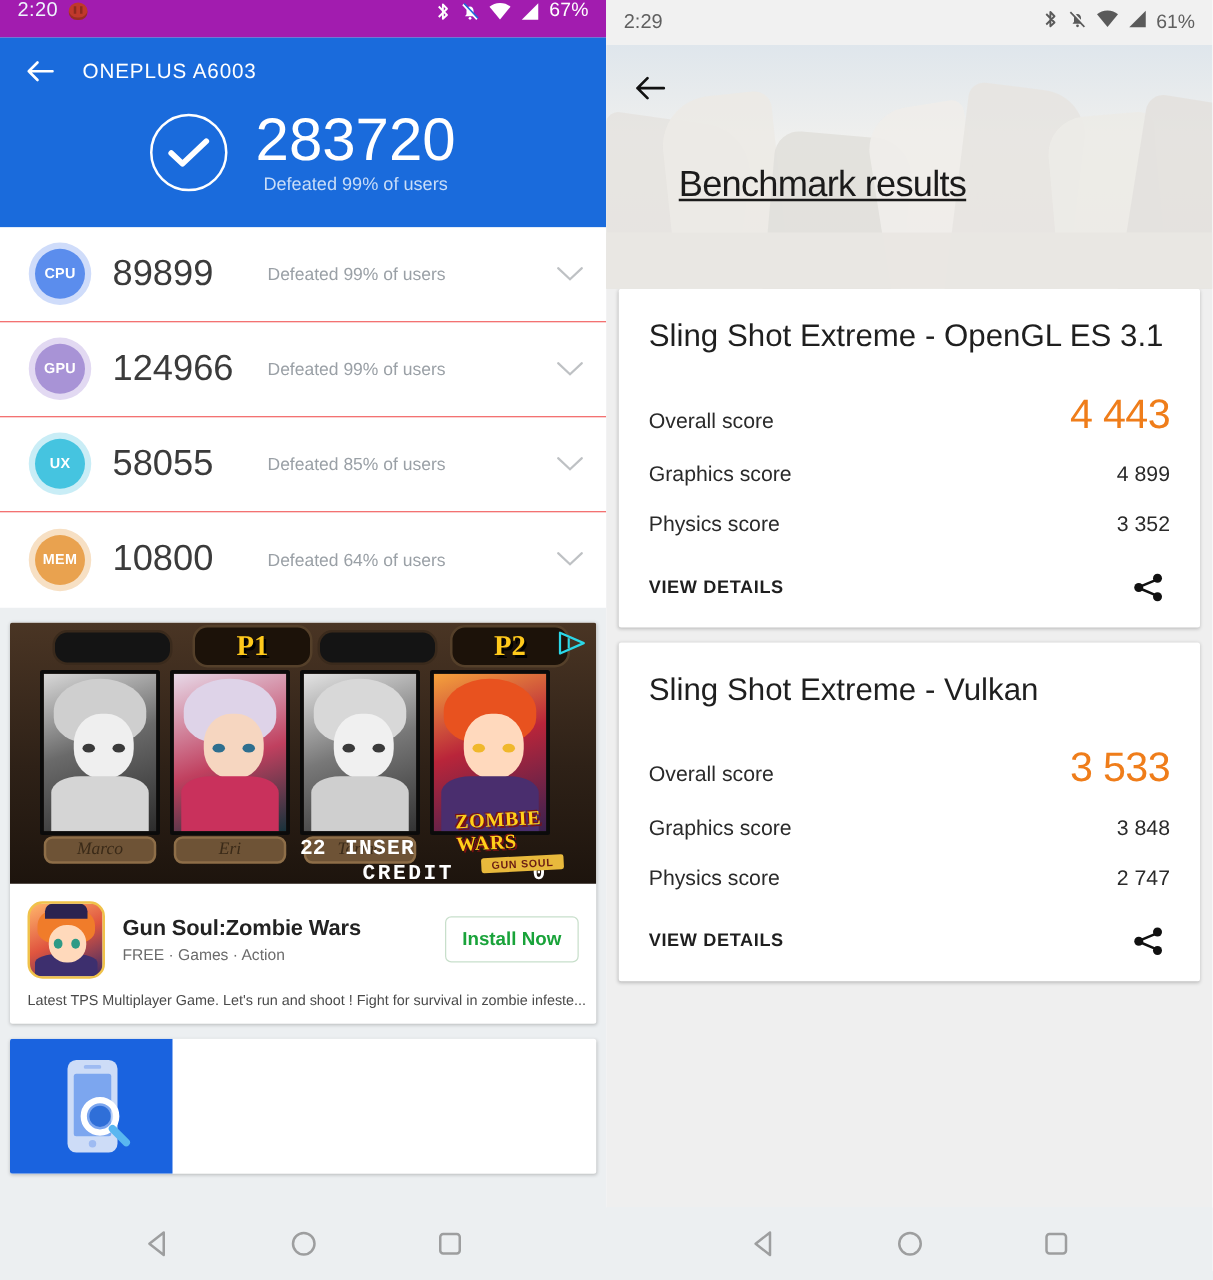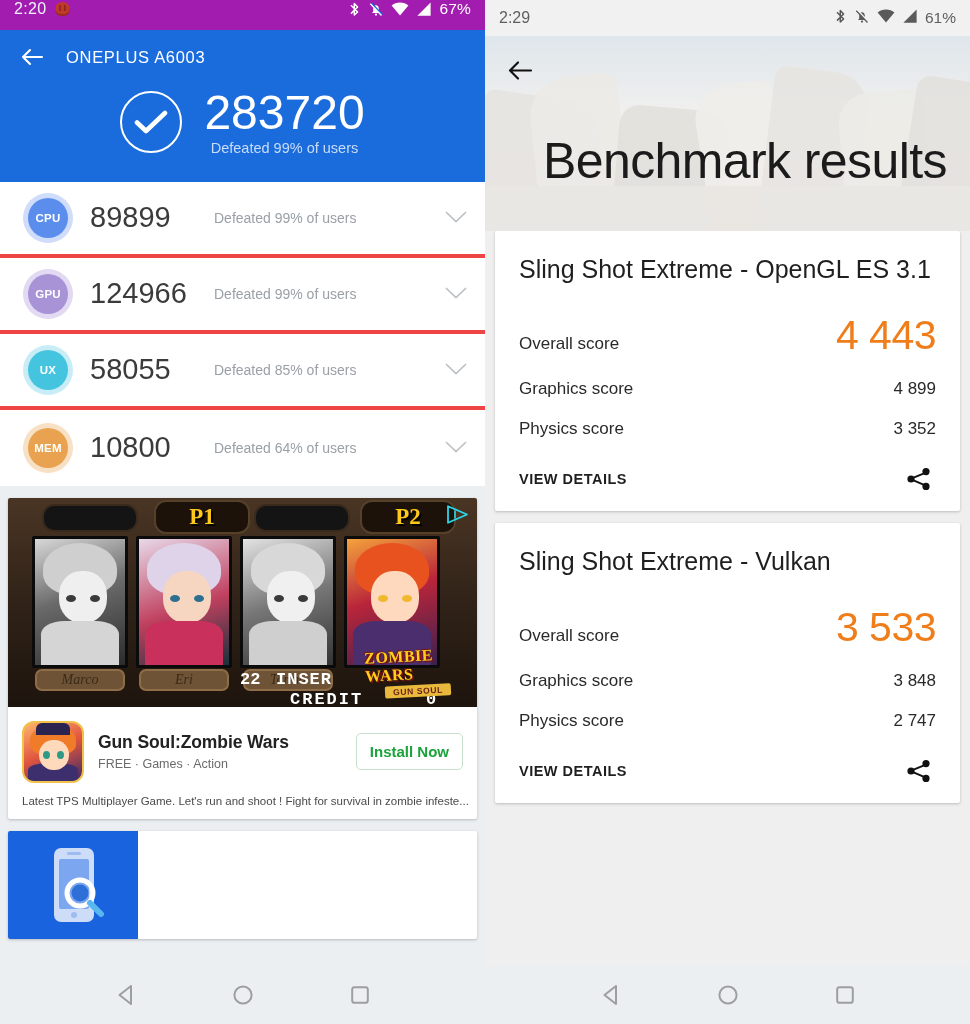--- a/index.html
+++ b/index.html
@@ -50,21 +50,21 @@
     width: 62px; height: 62px; border: 2.5px solid #ffffff; border-radius: 50%;
     display: flex; align-items: center; justify-content: center; flex: none;
   }
   .score-block { display: flex; flex-direction: column; align-items: center; }
   .big-score { color: #ffffff; font-size: 48px; font-weight: 300; line-height: 1.04; letter-spacing: 0px; }
   .score-sub { color: #c9ddf8; font-size: 14.5px; margin-top: 2px; }
 
   .l-rows { background: #ffffff; }
   .l-row {
     display: flex; align-items: center; height: 76px;
-    padding: 0 18px 0 28px; border-bottom: 4px solid #ef4444;
+    padding: 0 18px 0 28px; border-bottom: 1px solid #ef4444;
     background: #fff; position: relative;
   }
   .l-row:last-child { border-bottom: none; }
   .badge {
     width: 40px; height: 40px; border-radius: 50%; flex: none;
     display: flex; align-items: center; justify-content: center;
     color: #fff; font-size: 11.5px; font-weight: 600; letter-spacing: .2px;
   }
   .row-score { font-size: 29px; font-weight: 300; color: #3b3b3b; margin-left: 22px; min-width: 118px; }
   .row-sub { font-size: 14px; color: #9aa0a6; margin-left: 6px; flex: 1; }
@@ -198,33 +198,33 @@
 
   .r-hero {
     position: relative; height: 195px; overflow: hidden;
     background: linear-gradient(180deg,#dfe6ec 0%, #f0f0ee 40%, #eceae6 100%);
   }
   .rock {
     position: absolute; background: #e3e1dd; opacity: .95;
   }
   .r-hero-back { position: absolute; top: 24px; left: 22px; cursor: pointer; z-index: 4; }
   .r-hero-title {
-    position: absolute; left: 58px; top: 96px; font-size: 50px; color: #1b1b1b;
-    font-weight: normal; letter-spacing: -.6px; z-index: 4;
+    position: absolute; left: 58px; top: 96px; font-size: 29px; color: #1b1b1b;
+    font-weight: normal; letter-spacing: -.6px; z-index: 4; text-decoration: underline;
   }
 
   .r-cards { padding: 0 10px; }
   .r-card {
     background: #ffffff; box-shadow: 0 1px 3px rgba(0,0,0,.22);
     border-radius: 2px; padding: 22px 24px 12px 24px; margin-bottom: 12px;
   }
   .r-card-title { font-size: 25px; color: #1f1f1f; line-height: 1.32; font-weight: normal; }
   .r-overall { display: flex; align-items: baseline; justify-content: space-between; margin-top: 26px; }
   .r-lbl { font-size: 17px; color: #2a2a2a; }
-  .r-overall-val { font-size: 41px; color: #ef7d1a; font-weight: normal; letter-spacing: -.5px; }
+  .r-overall-val { font-size: 33px; color: #ef7d1a; font-weight: normal; letter-spacing: -.5px; }
   .r-line { display: flex; align-items: baseline; justify-content: space-between; margin-top: 20px; }
   .r-val { font-size: 17px; color: #2a2a2a; }
   .r-footer {
     display: flex; align-items: center; justify-content: space-between;
     margin-top: 26px; padding-bottom: 6px;
   }
   .r-details { font-size: 14.5px; font-weight: bold; color: #1f1f1f; letter-spacing: .5px; cursor: pointer; }
   .share-btn { cursor: pointer; display: flex; padding: 2px 4px; }
 
   

